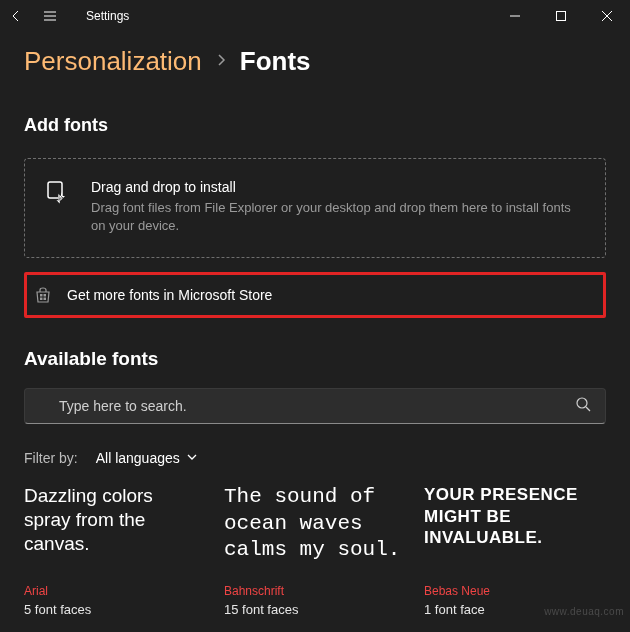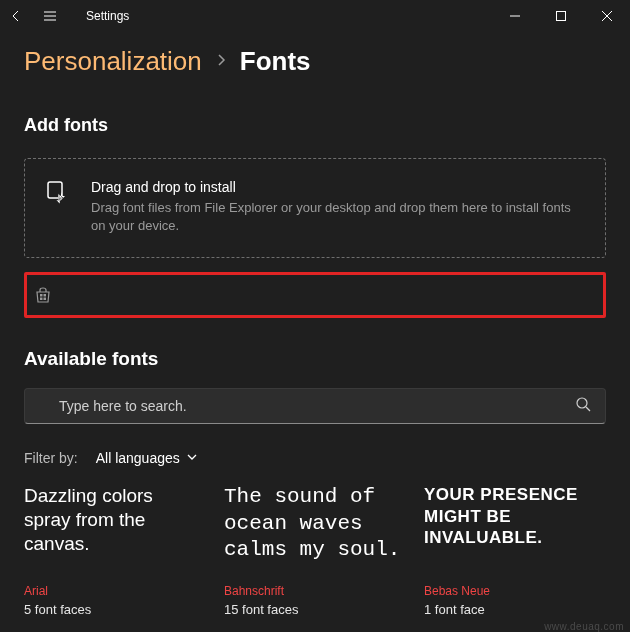--- a/index.html
+++ b/index.html
@@ -139,21 +139,21 @@
   min-height: 100px;
   color: #ffffff;
 }
 .sample-sans { font-family: "Segoe UI", Arial, sans-serif; }
 .sample-mono { font-family: "Consolas", "Courier New", monospace; font-size: 21px; }
 .sample-cond { font-family: "Arial Narrow", "Impact", sans-serif; text-transform: uppercase; font-weight: 700; letter-spacing: 0.5px; font-size: 17px; }
 .font-name { color: #ef4444; font-size: 12px; }
 .font-faces { color: #e6e6e6; font-size: 13px; margin-top: 4px; }
 .watermark {
   position: absolute;
-  bottom: 0;
+  bottom: 15px;
   right: 6px;
   font-size: 10px;
   color: #4a4a4a;
   letter-spacing: 0.5px;
 }
 </style>
 </head>
 <body>
 
 <div class="titlebar">
@@ -221,20 +221,21 @@
     <div class="store-icon">
       <svg width="18" height="18" viewBox="0 0 18 18">
         <path d="M3 6 L15 6 L14 16 L4 16 Z" stroke="#9a9a9a" stroke-width="1.2" fill="none"></path>
         <path d="M6 6 L6 4 Q6 2 9 2 Q12 2 12 4 L12 6" stroke="#9a9a9a" stroke-width="1.2" fill="none"></path>
         <rect x="6" y="8" width="2.5" height="2.5" fill="#9a9a9a"></rect>
         <rect x="9.5" y="8" width="2.5" height="2.5" fill="#9a9a9a"></rect>
         <rect x="6" y="11.5" width="2.5" height="2.5" fill="#9a9a9a"></rect>
         <rect x="9.5" y="11.5" width="2.5" height="2.5" fill="#9a9a9a"></rect>
       </svg>
     </div>
+    <div class="store-label">Get more fonts in Microsoft Store</div>
   </div>
 
   <div class="section-heading available">Available fonts</div>
 
   <div class="search-box">
     <input class="search-input" type="text" placeholder="Type here to search." style="">
     <span>
       <svg width="16" height="16" viewBox="0 0 16 16">
           <circle cx="7" cy="7" r="5" stroke="#cfcfcf" stroke-width="1.2" fill="none"></circle>
           <path d="M11 11 L15 15" stroke="#cfcfcf" stroke-width="1.2"></path>

